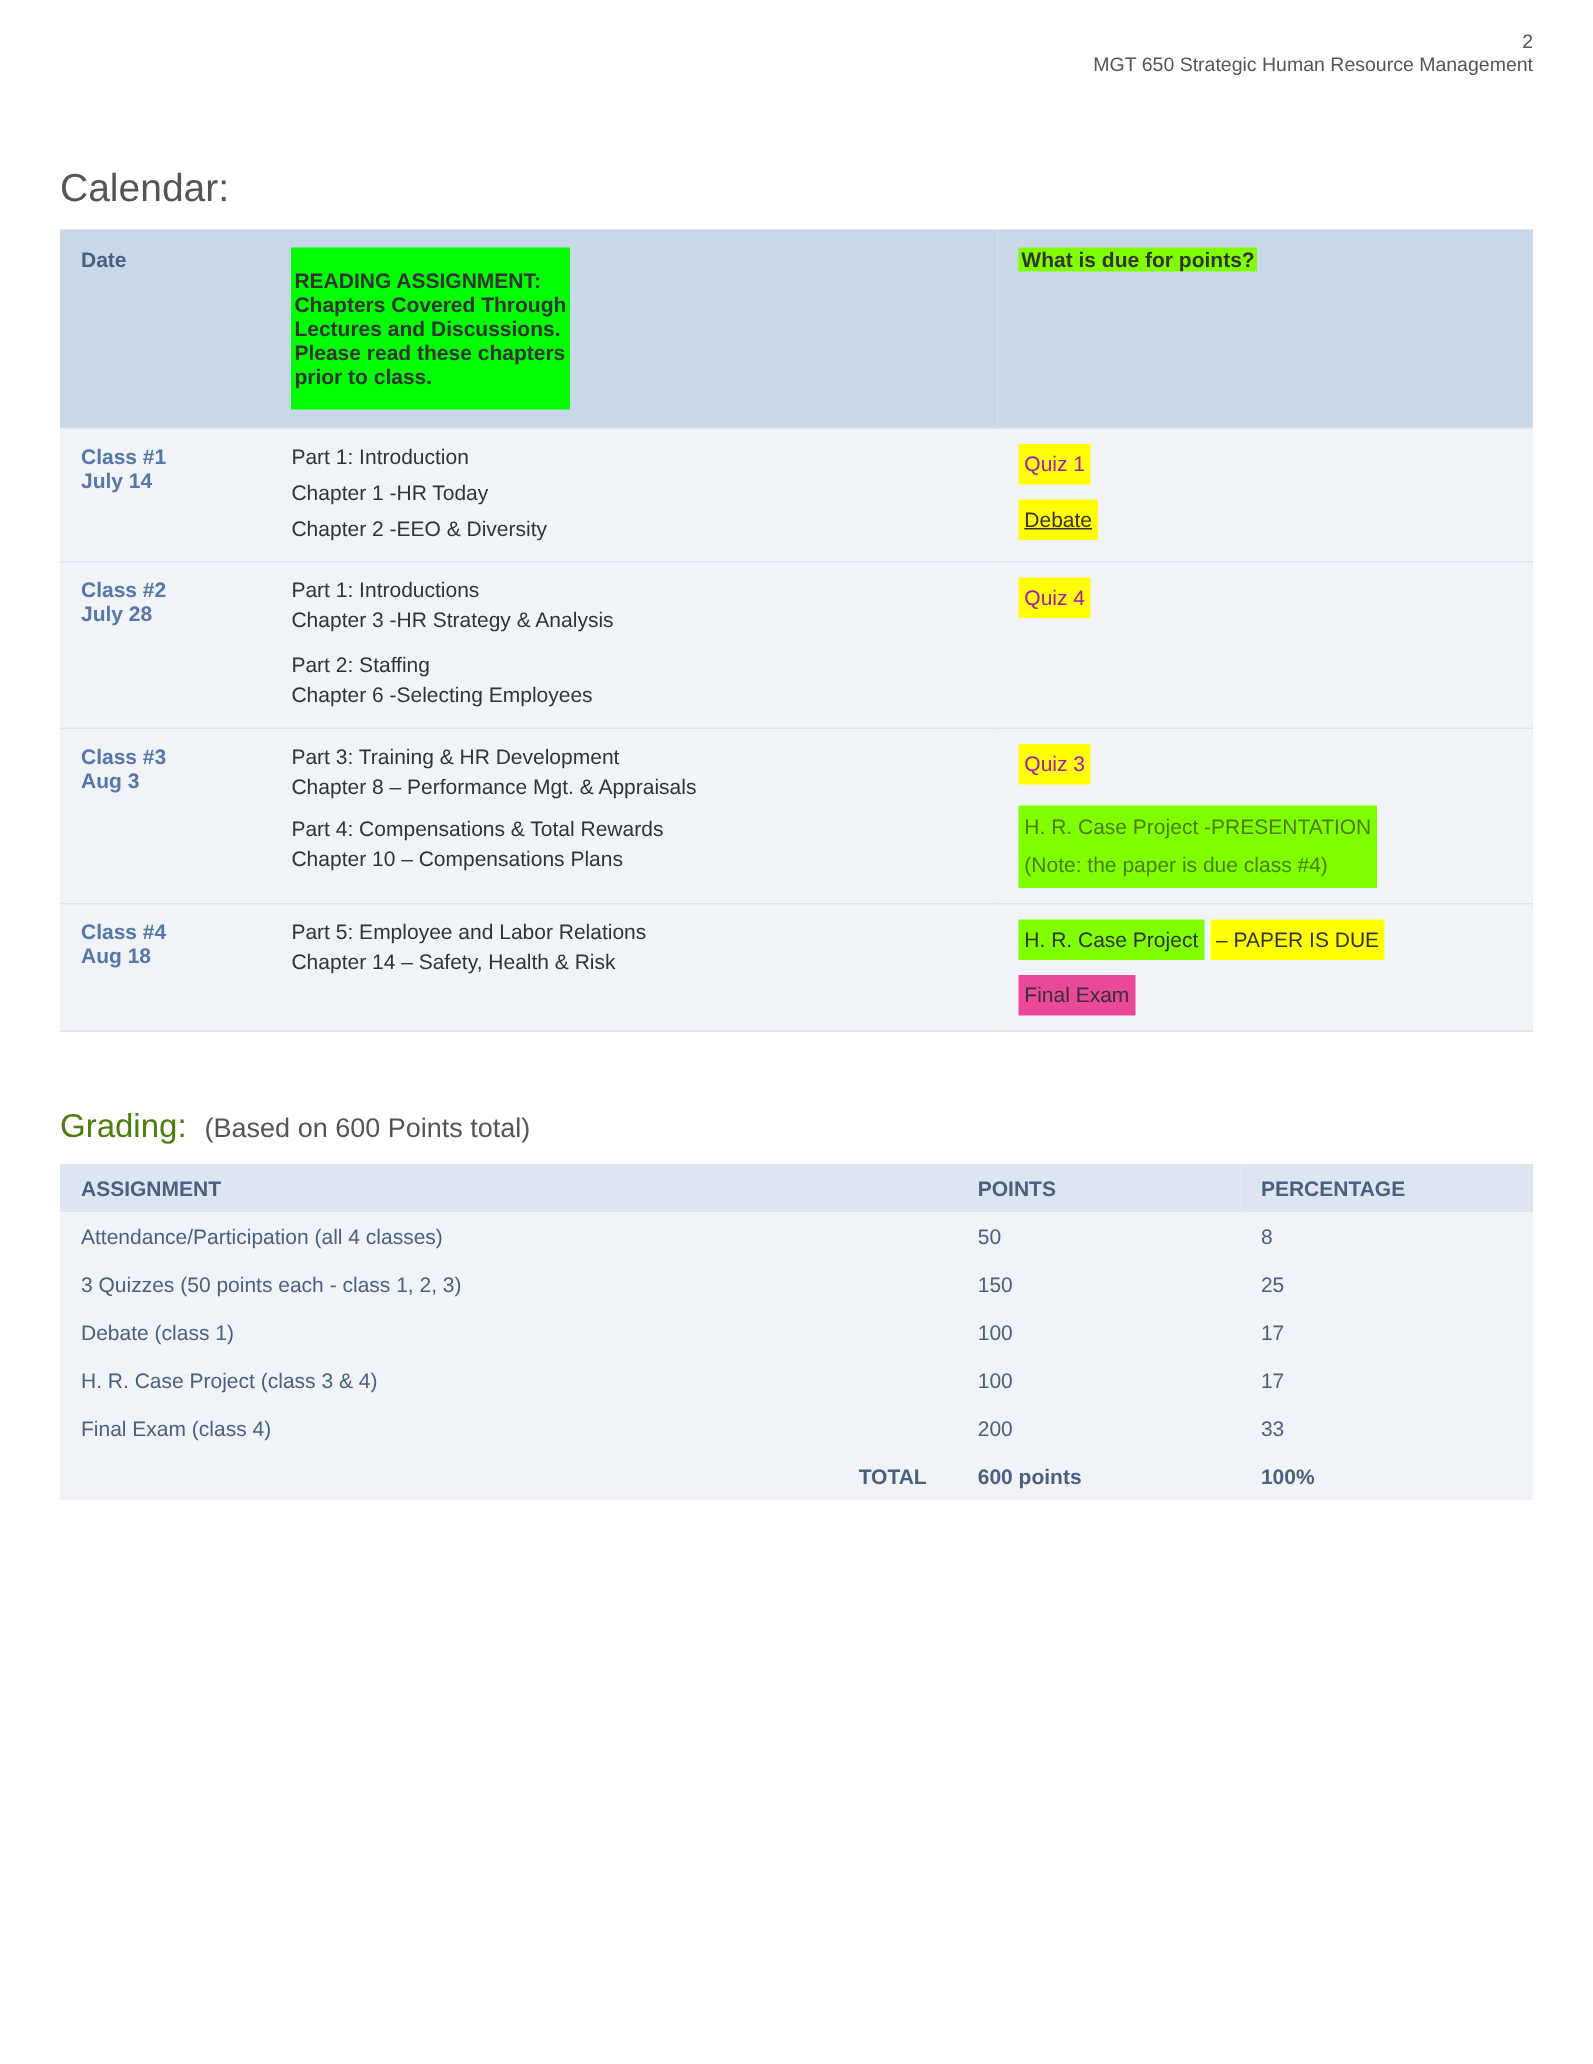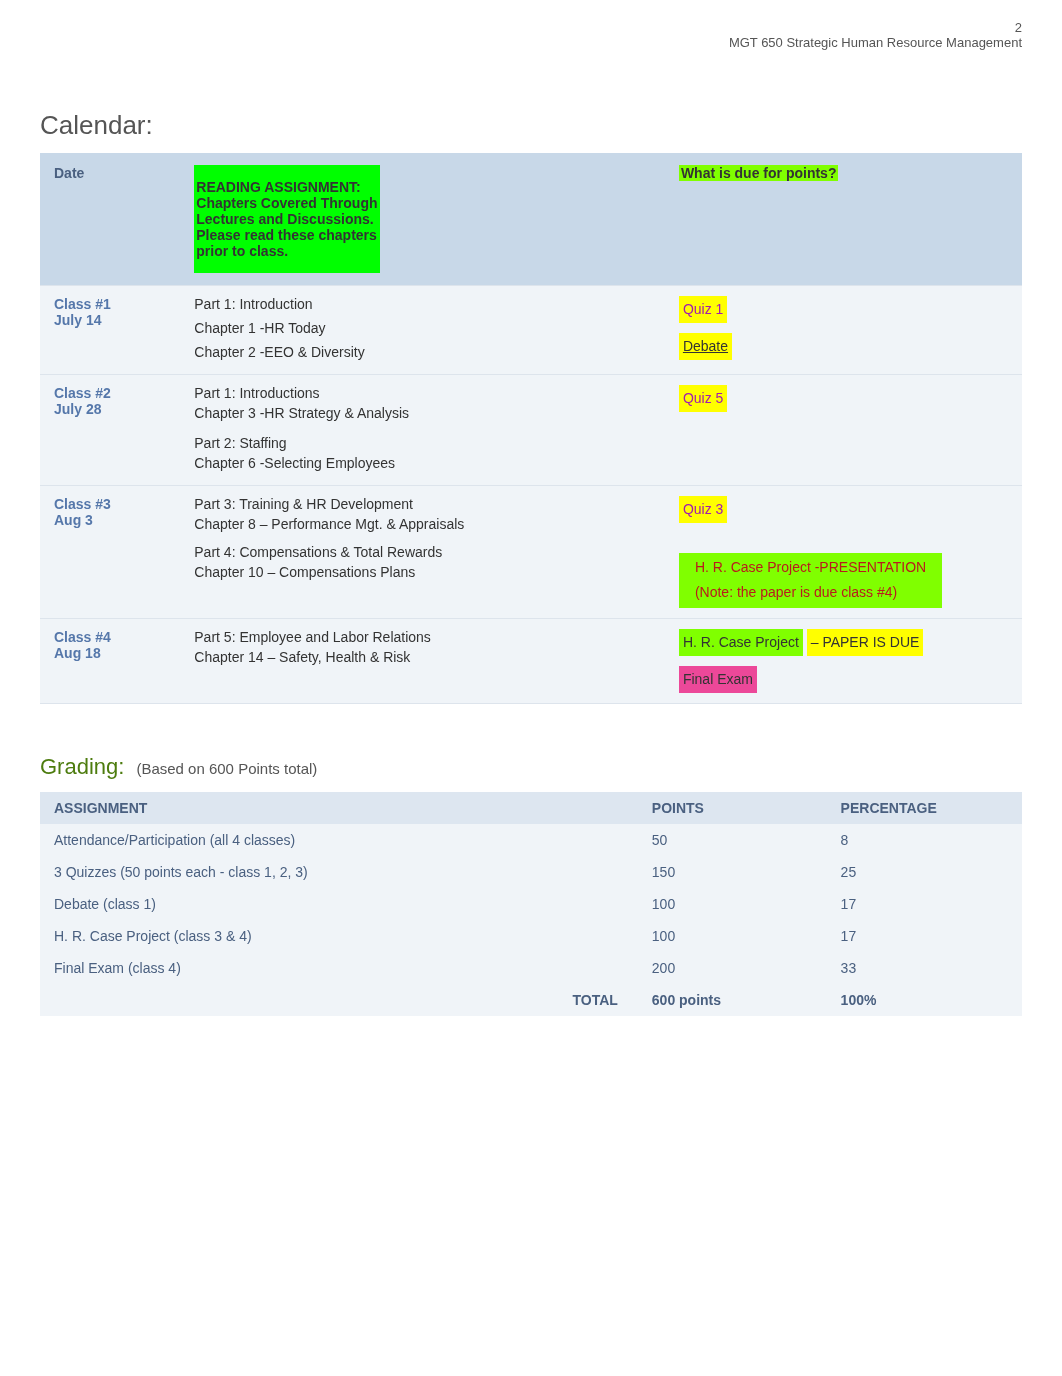--- a/index.html
+++ b/index.html
@@ -143,21 +143,21 @@
     .col-points { width: 120px; }
     .col-pct { width: 120px; }
 
     .grading-subtitle {
       font-size: 22px;
       font-weight: normal;
       color: #4d7c0f;
     }
 
     .grading-note {
-      font-size: 15px;
+      font-size: 18px;
       color: #555;
     }
 
     .page-num {
       font-size: 13px;
       color: #555;
     }
 
     .page-course {
       font-size: 13px;
@@ -168,23 +168,23 @@
       margin-bottom: 4px;
     }
 
     .due-cell-content {
       line-height: 1.8;
     }
 
     .presentation-block {
       display: inline-block;
       background: #80ff00;
-      padding: 2px 16px;
-      color: #b91c1c;
-      margin-top: 20px;
+      padding: 2px 4px;
+      color: #4d7c0f;
+      margin-top: 4px;
     }
   </style>
 </head>
 <body>
 
 <div class="page-header">
   <div class="page-num">2</div>
   <div class="page-course">MGT 650 Strategic Human Resource Management</div>
 </div>
 
@@ -228,21 +228,21 @@
       <td class="col-date">
         <span class="reading-text">Class #2<br>July 28</span>
       </td>
       <td class="col-reading">
         <div class="reading-line">Part 1: Introductions</div>
         <div class="reading-line">Chapter 3 -HR Strategy &amp; Analysis</div>
         <div class="reading-line" style="margin-top:14px;">Part 2: Staffing</div>
         <div class="reading-line">Chapter 6 -Selecting Employees</div>
       </td>
       <td class="col-due due-cell-content">
-        <div><span class="quiz-badge">Quiz 5</span></div>
+        <div><span class="quiz-badge">Quiz 4</span></div>
       </td>
     </tr>
 
     <tr>
       <td class="col-date">
         <span class="reading-text">Class #3<br>Aug 3</span>
       </td>
       <td class="col-reading">
         <div class="reading-line">Part 3: Training &amp; HR Development</div>
         <div class="reading-line">Chapter 8  – Performance Mgt. &amp; Appraisals</div>

